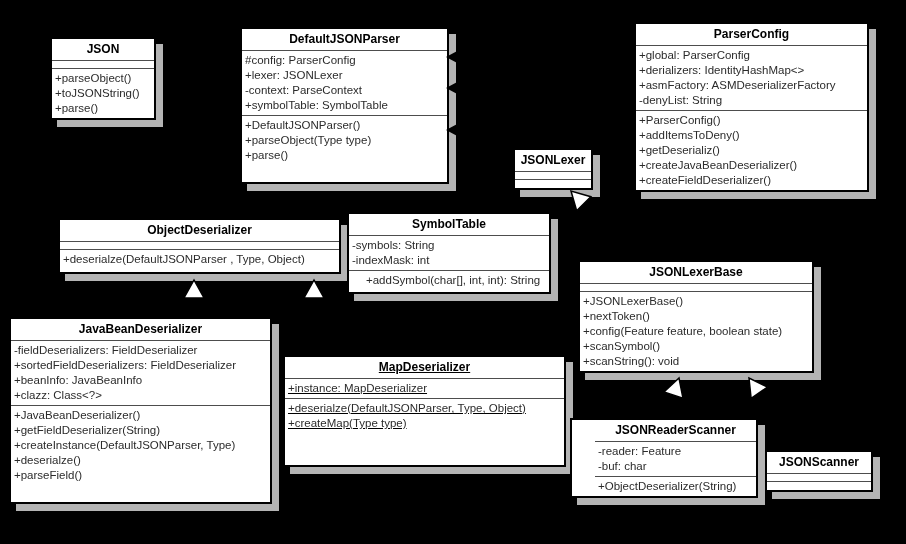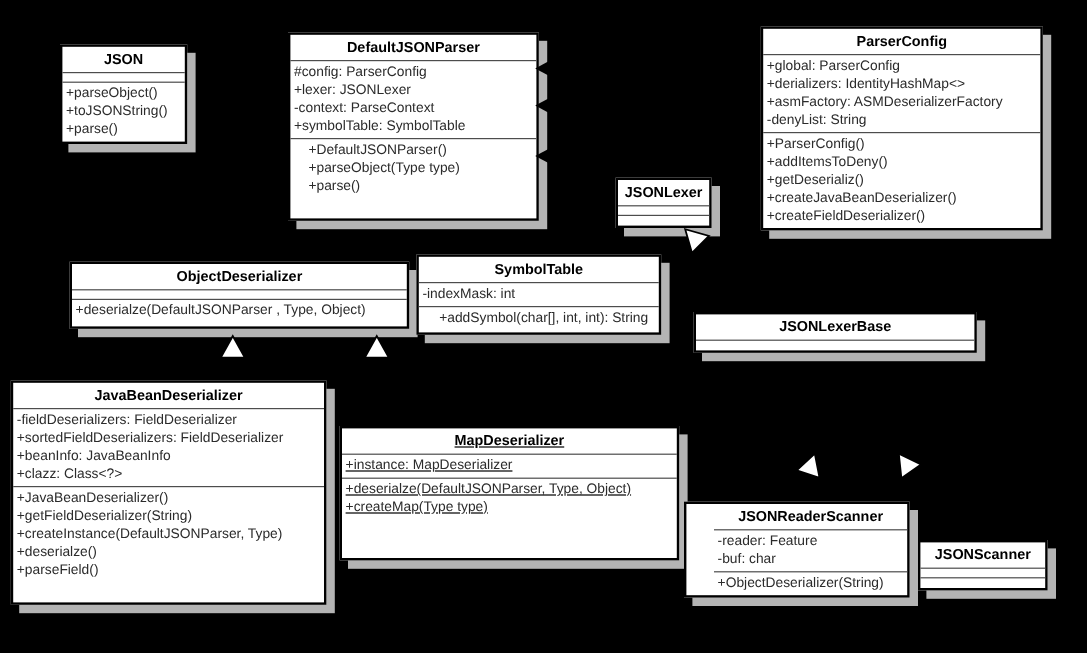--- a/index.html
+++ b/index.html
@@ -76,21 +76,21 @@
       </div>
   </div>
     <div class="uml-class" style="left: 240px; top: 27px; width: 209px;">
     <div class="uml-title">DefaultJSONParser</div>
     <div class="uml-section uml-attrs">
         <div class="uml-member">#config: ParserConfig</div>
         <div class="uml-member">+lexer: JSONLexer</div>
         <div class="uml-member">-context: ParseContext</div>
         <div class="uml-member">+symbolTable: SymbolTable</div>
       </div>
-    <div class="uml-section uml-methods" style="min-height: 66px; margin-left: 12px;">
+    <div class="uml-section uml-methods" style="min-height: 66px;">
         <div class="uml-member">+DefaultJSONParser()</div>
         <div class="uml-member">+parseObject(Type type)</div>
         <div class="uml-member">+parse()</div>
       </div>
   </div>
     <div class="uml-class" style="left: 634px; top: 22px; width: 235px;">
     <div class="uml-title">ParserConfig</div>
     <div class="uml-section uml-attrs">
         <div class="uml-member">+global: ParserConfig</div>
         <div class="uml-member">+derializers: IdentityHashMap&lt;&gt;</div>
@@ -113,29 +113,37 @@
     <div class="uml-class" style="left: 58px; top: 218px; width: 283px;">
     <div class="uml-title">ObjectDeserializer</div>
     <div class="uml-section uml-attrs"></div>
     <div class="uml-section uml-methods" style="min-height: 22px;">
         <div class="uml-member">+deserialze(DefaultJSONParser , Type, Object)</div>
       </div>
   </div>
     <div class="uml-class" style="left: 347px; top: 212px; width: 204px;">
     <div class="uml-title">SymbolTable</div>
     <div class="uml-section uml-attrs">
+        <div class="uml-member">-symbols: String</div>
         <div class="uml-member">-indexMask: int</div>
       </div>
     <div class="uml-section uml-methods" style="min-height: 21px; padding-left: 17px;">
         <div class="uml-member">+addSymbol(char[], int, int): String</div>
       </div>
   </div>
     <div class="uml-class" style="left: 578px; top: 260px; width: 236px;">
     <div class="uml-title">JSONLexerBase</div>
     <div class="uml-section uml-attrs"></div>
+    <div class="uml-section uml-methods">
+        <div class="uml-member">+JSONLexerBase()</div>
+        <div class="uml-member">+nextToken()</div>
+        <div class="uml-member">+config(Feature feature, boolean state)</div>
+        <div class="uml-member">+scanSymbol()</div>
+        <div class="uml-member">+scanString(): void</div>
+      </div>
   </div>
     <div class="uml-class" style="left: 9px; top: 317px; width: 263px;">
     <div class="uml-title">JavaBeanDeserializer</div>
     <div class="uml-section uml-attrs">
         <div class="uml-member">-fieldDeserializers: FieldDeserializer</div>
         <div class="uml-member">+sortedFieldDeserializers: FieldDeserializer</div>
         <div class="uml-member">+beanInfo: JavaBeanInfo</div>
         <div class="uml-member">+clazz: Class&lt;?&gt;</div>
       </div>
     <div class="uml-section uml-methods" style="min-height: 96px;">

